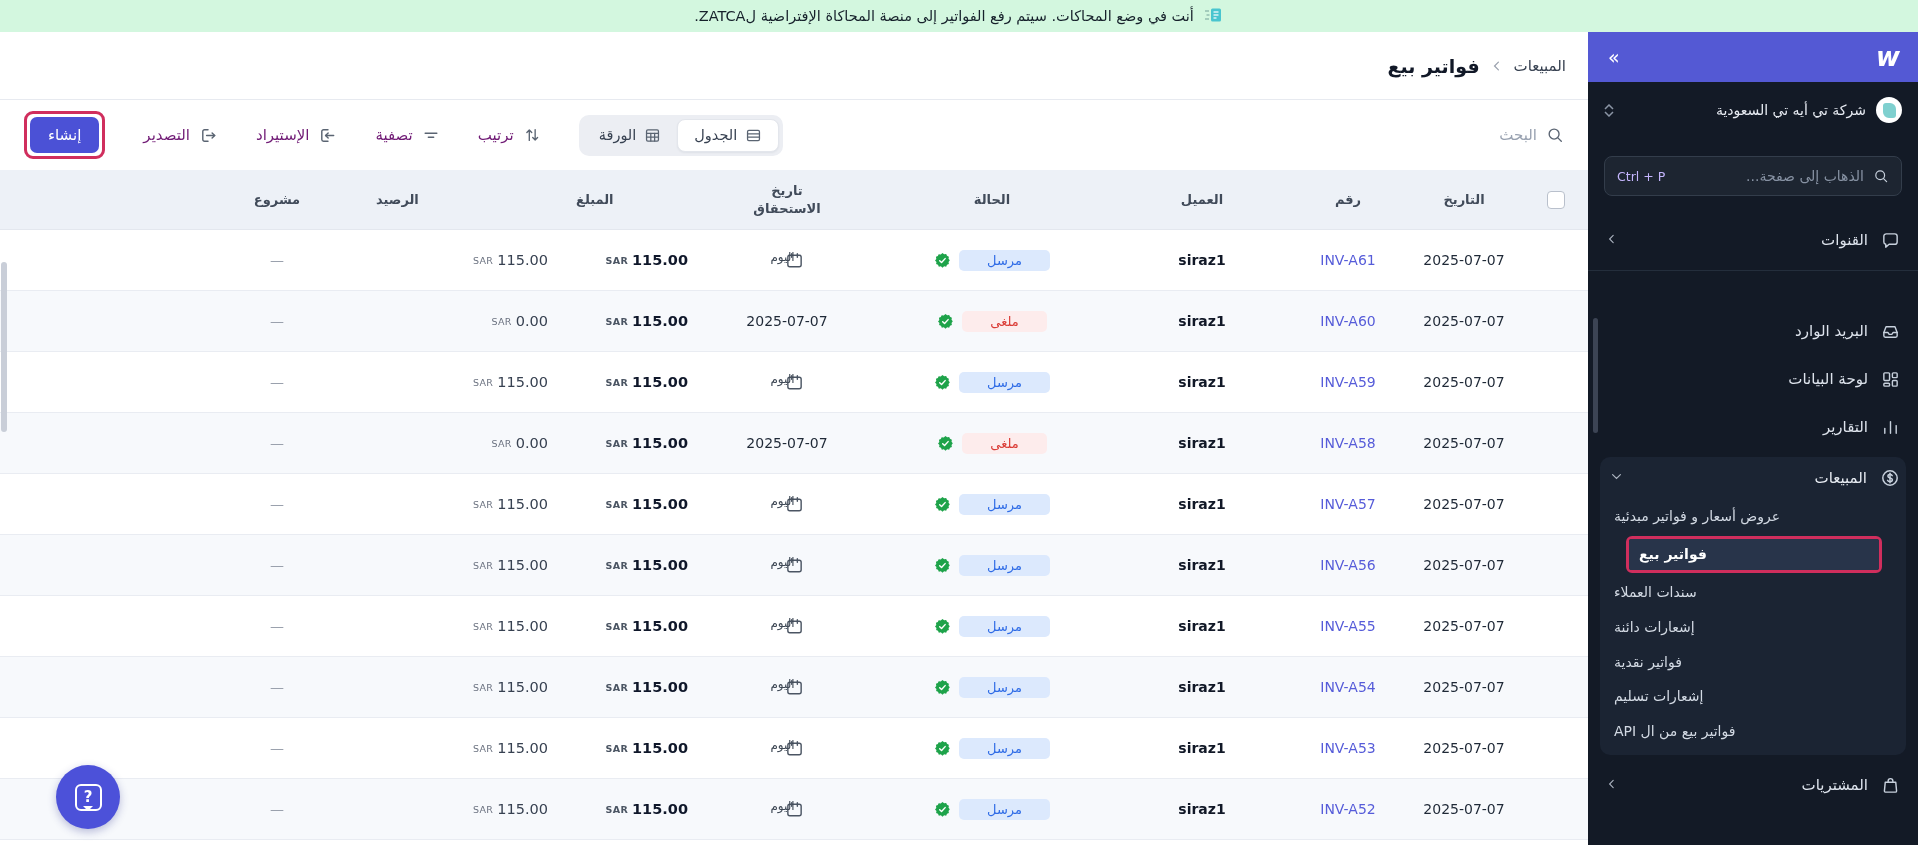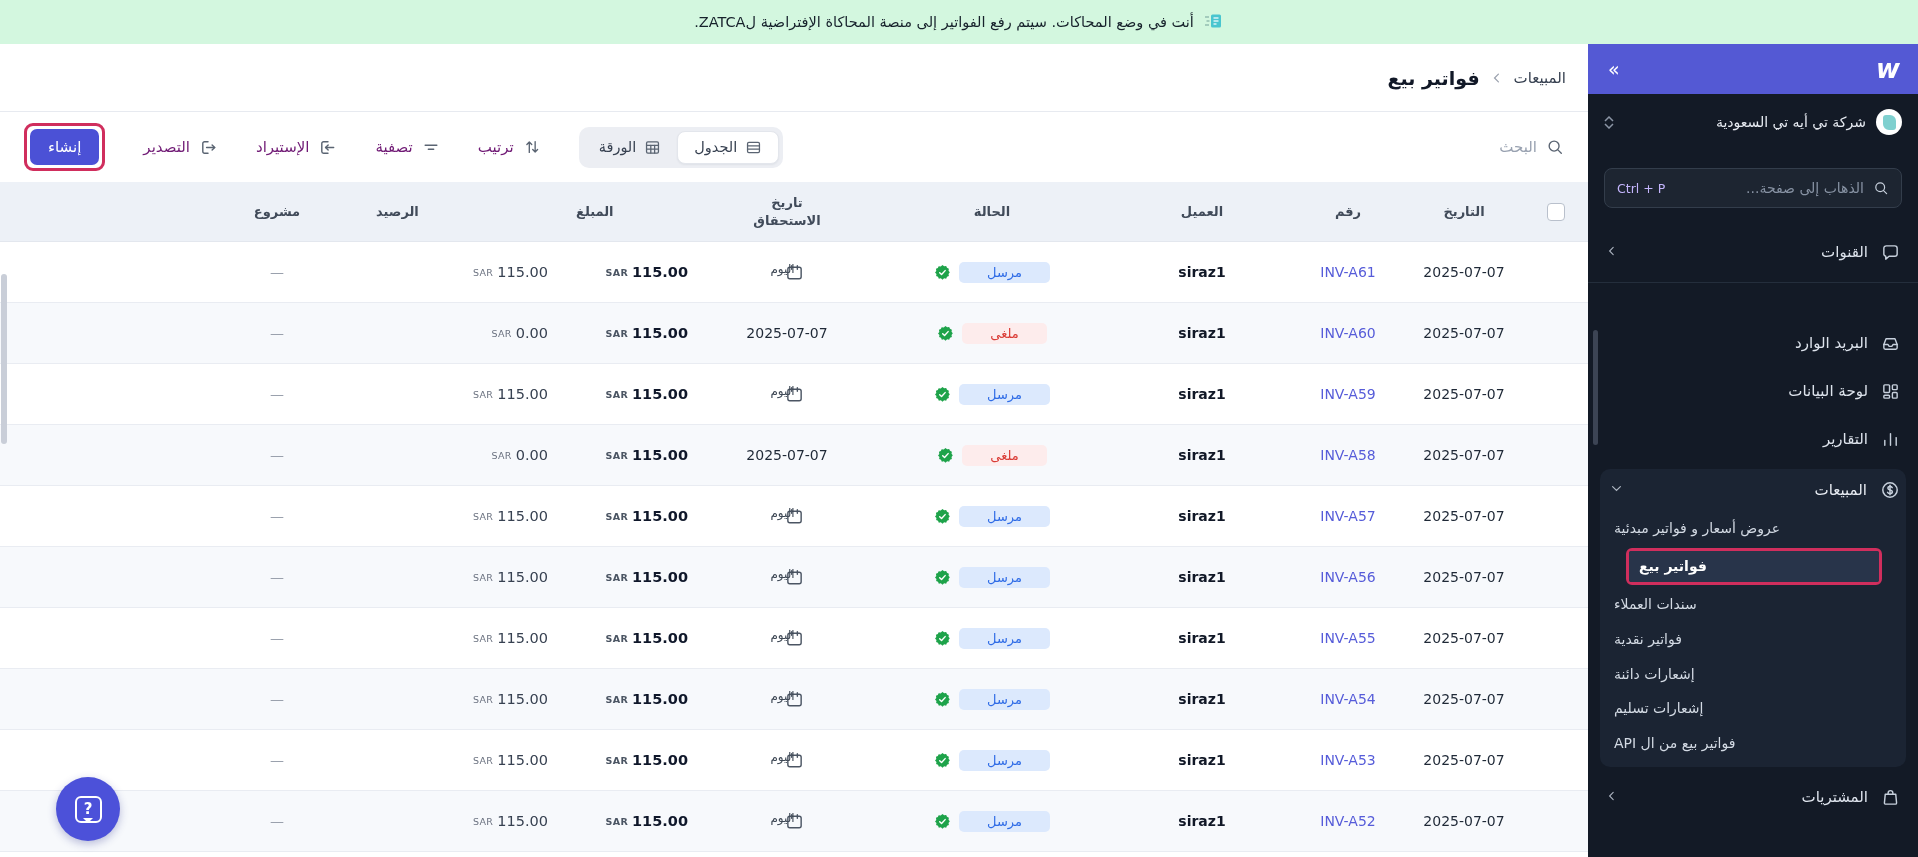--- a/index.html
+++ b/index.html
@@ -1,20 +1,20 @@
 <!DOCTYPE html>
 <html lang="ar" dir="rtl"><head>
 <meta charset="utf-8">
 <style>
   * { margin:0; padding:0; box-sizing:border-box; }
   html,body { width:1918px; height:857px; overflow:hidden; }
   body { font-family:"DejaVu Sans", sans-serif; background:#fff; color:#1f2937; direction:rtl; }
 
   
-  .banner { height:44px; background:#d3f7df; display:flex; align-items:center; justify-content:center; gap:10px; font-size:14.5px; color:#16212b; }
+  .banner { height:32px; background:#d3f7df; display:flex; align-items:center; justify-content:center; gap:10px; font-size:14.5px; color:#16212b; }
   .banner svg { flex:0 0 auto; }
 
   .app { display:flex; height:813px; }
 
   
   .sidebar { width:330px; background:#131a26; color:#dce2eb; display:flex; flex-direction:column; position:relative; flex:0 0 330px; }
   .sb-scroll-thumb { position:absolute; left:5px; top:286px; width:5px; height:115px; background:#3c4454; border-radius:3px; }
   .sb-top { height:50px; background:#5459d4; display:flex; align-items:center; justify-content:space-between; padding:0 20px; }
   .logo { color:#fff; font-size:26px; font-weight:bold; font-style:italic; letter-spacing:-2px; line-height:1; }
   .collapse { color:#fff; font-size:19px; cursor:pointer; letter-spacing:-2px; }
@@ -192,22 +192,22 @@
         <span class="chev"><svg width="13" height="13" viewBox="0 0 20 20">
               <path d="M4 7l6 6 6-6" stroke="#aeb6c2" stroke-width="1.8" fill="none" stroke-linecap="round"></path>
             </svg></span>
       </div>
       <div id="sales-submenu">
           <div class="sb-sub">عروض أسعار و فواتير مبدئية</div>
           <div class="annotate-box">
             <div class="sb-sub active">فواتير بيع</div>
           </div>
           <div class="sb-sub">سندات العملاء</div>
+          <div class="sb-sub">إشعارات دائنة</div>
           <div class="sb-sub">فواتير نقدية</div>
-          <div class="sb-sub">إشعارات دائنة</div>
           <div class="sb-sub">إشعارات تسليم</div>
           <div class="sb-sub">فواتير بيع من ال API</div>
         </div>
     </div>
 
     <div class="sb-item spaced" style="margin-top:6px">
       <svg class="sbi" width="19" height="19" viewBox="0 0 20 20">
           <path d="M4.5 6.5h11l.9 9.2a1.3 1.3 0 0 1-1.3 1.3H4.9a1.3 1.3 0 0 1-1.3-1.3z"></path>
           <path d="M7.5 6.5V5.3a2.5 2.5 0 0 1 5 0v1.2"></path>
         </svg>

